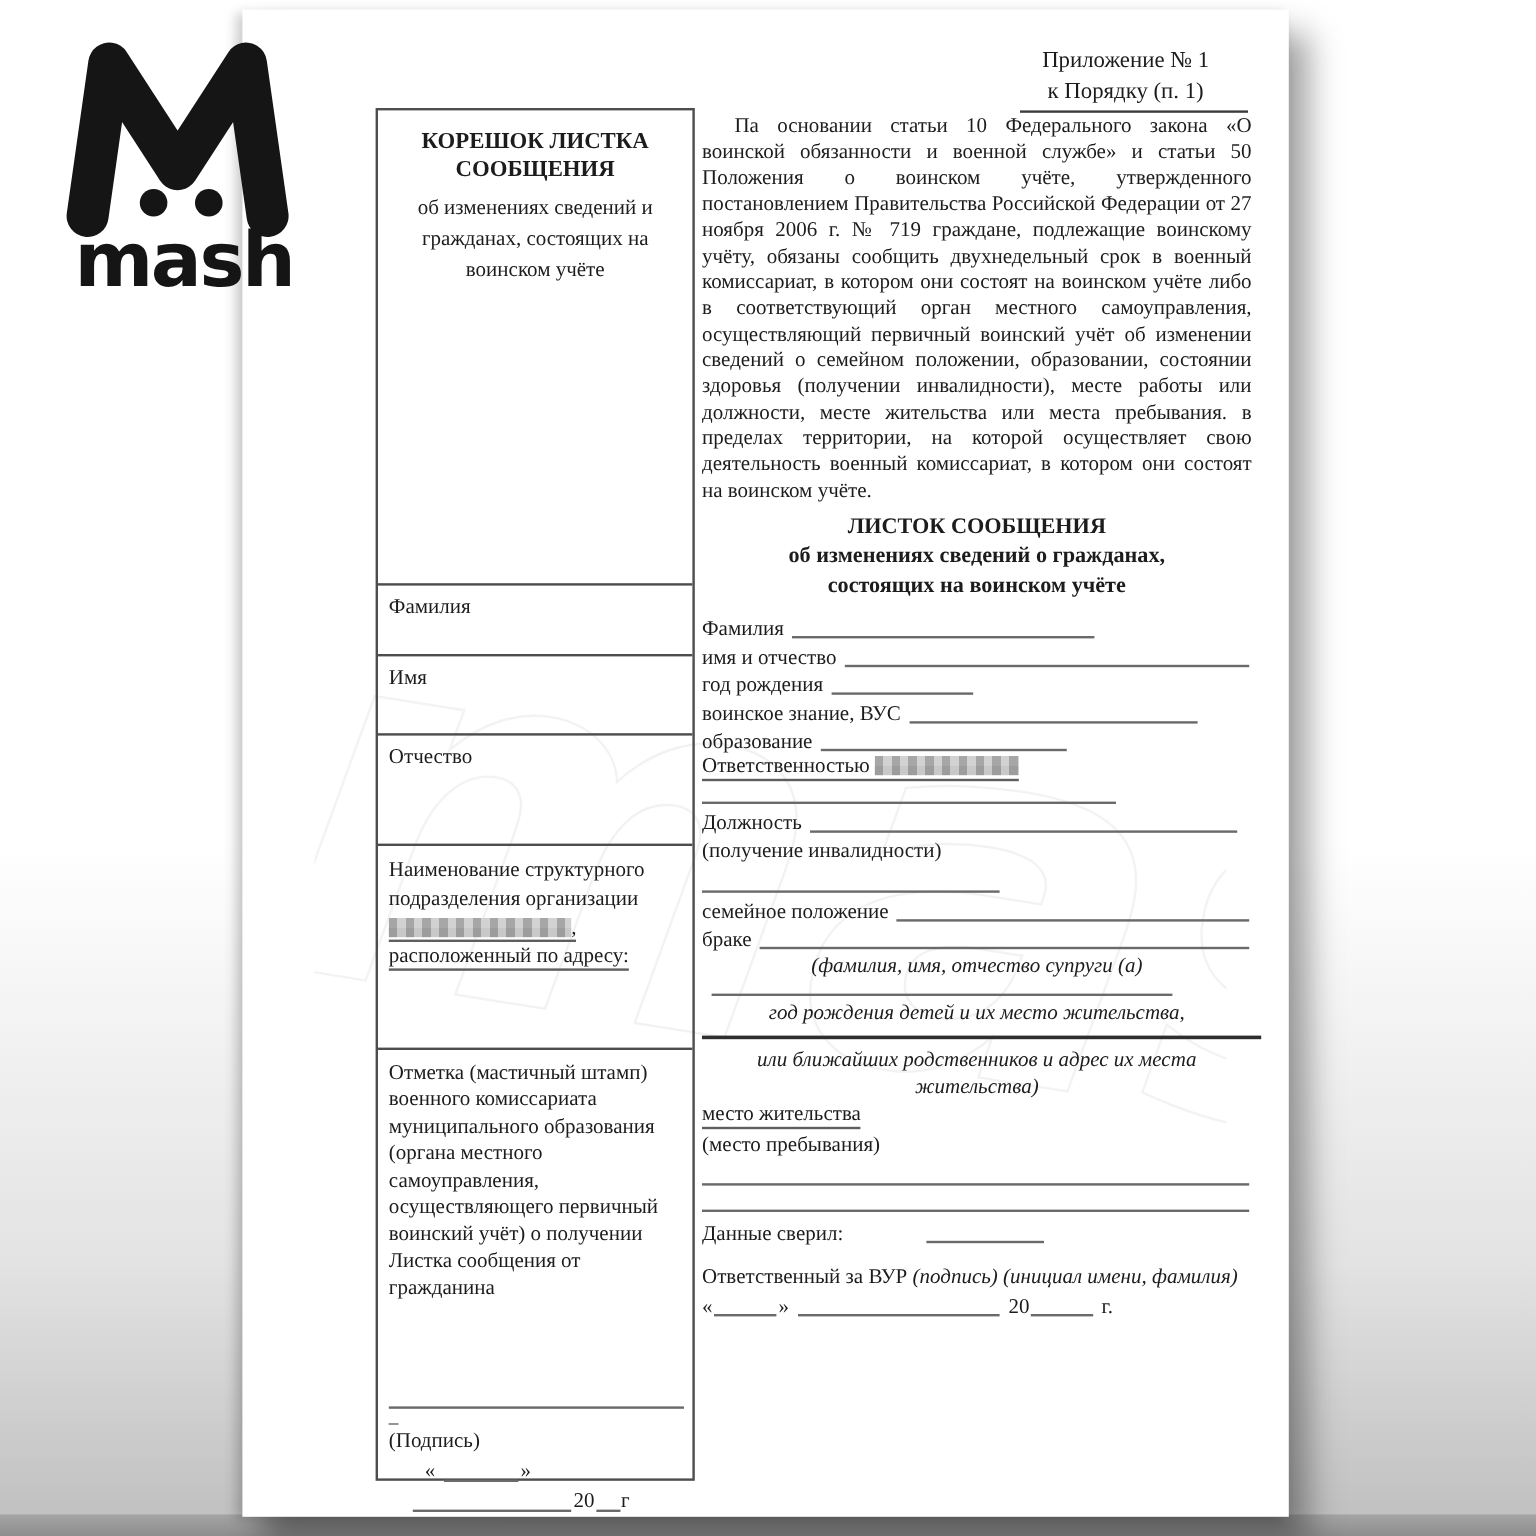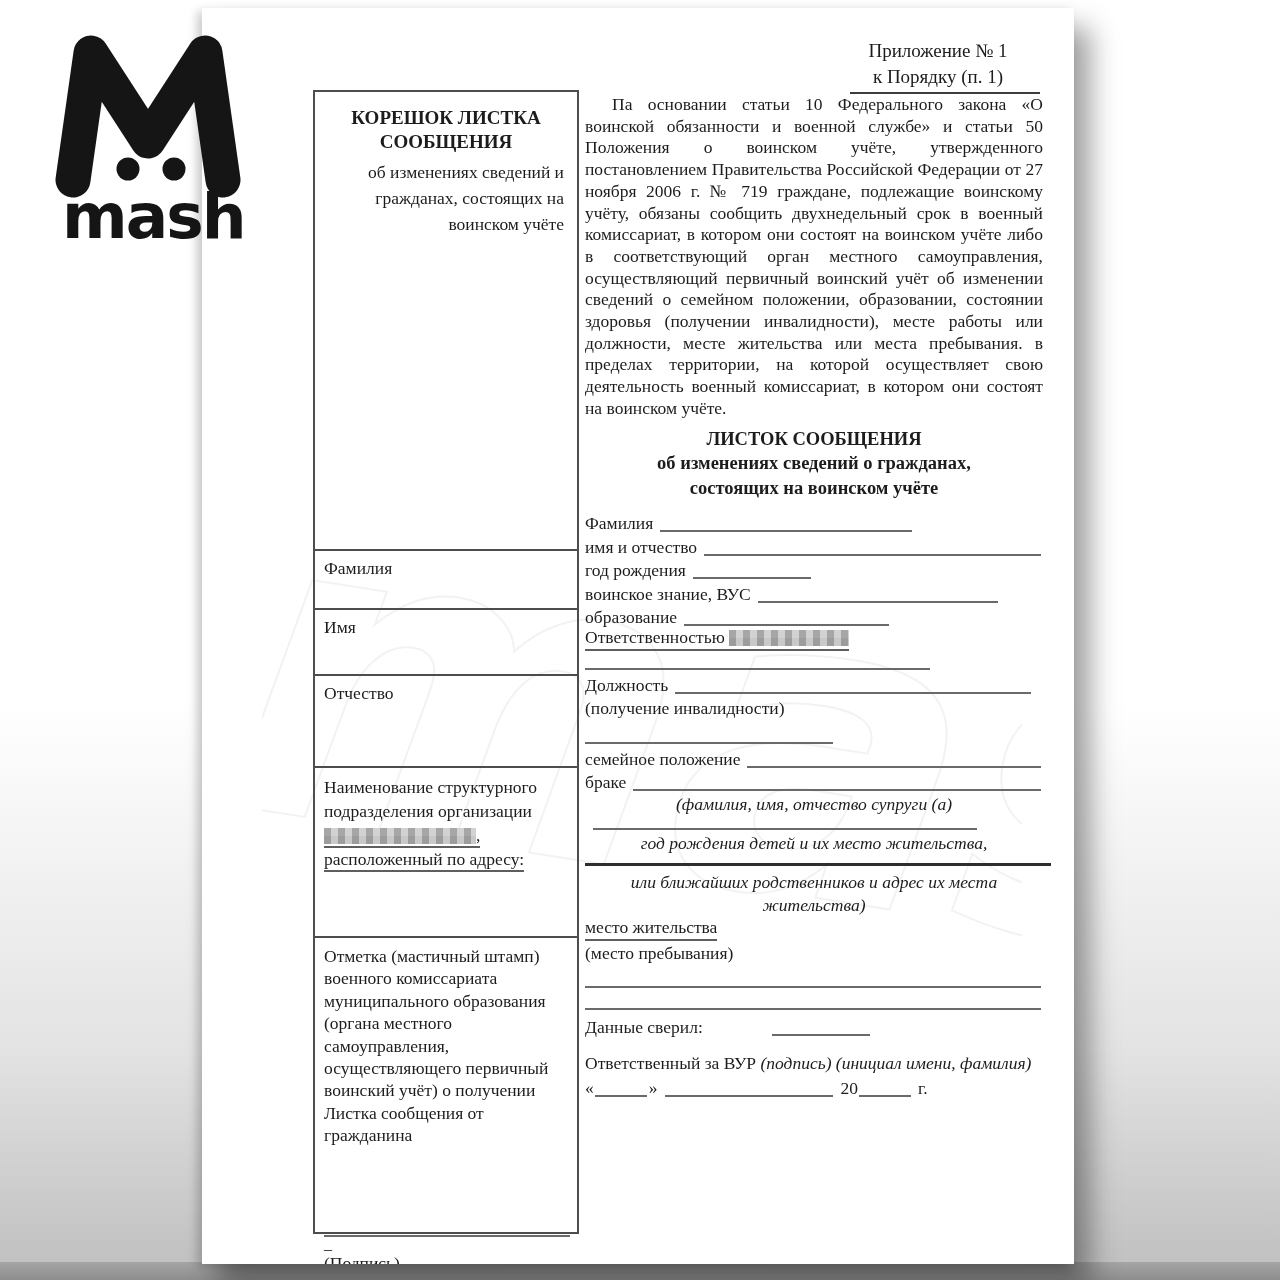--- a/index.html
+++ b/index.html
@@ -43,28 +43,28 @@
     border-bottom: 2px solid #3d3d3d; padding-bottom: 2px; padding-right: 14px;
   }
   
   .stub {
     position: absolute; left: 111px; top: 82px; width: 266px; height: 1144px;
     border: 2px solid #4d4d4d; z-index: 2; background: transparent;
     font-size: 17.5px;
   }
   .cell { border-top: 2px solid #4d4d4d; padding: 7px 9px; }
   .cell:first-child { border-top: none; }
-  .c-head { height: 457px; padding-top: 14px; }
+  .c-head { height: 394px; padding-top: 14px; }
   .c-surname { height: 59px; }
   .c-name { height: 66px; }
   .c-patronymic { height: 92px; }
   .c-org { height: 170px; line-height: 24px; }
   .c-mark { height: 360px; line-height: 22.4px; }
   .stub-title { text-align: center; font-weight: bold; font-size: 19px; line-height: 24px; }
-  .stub-subtitle { text-align: right; font-size: 17.5px; line-height: 26px; margin-top: 5px; padding: 0 4px; }
+  .stub-subtitle { text-align: center; font-size: 17.5px; line-height: 26px; margin-top: 5px; padding: 0 4px; }
   .u { border-bottom: 2px solid #5e5e5e; padding-bottom: 1px; }
   .redact {
     display: inline-block; height: 16px; vertical-align: -3px;
     background-image:
       repeating-linear-gradient(90deg, rgba(125,125,125,.6) 0 7px, rgba(198,198,198,.6) 7px 14px),
       repeating-linear-gradient(0deg, #cccccc 0 8px, #e4e4e4 8px 16px);
     filter: blur(.6px);
   }
   .stub-hr { border-bottom: 2px solid #6a6a6a; margin: 88px -2px 0 0; }
   .stub-underscore { font-size: 16px; line-height: 14px; }

